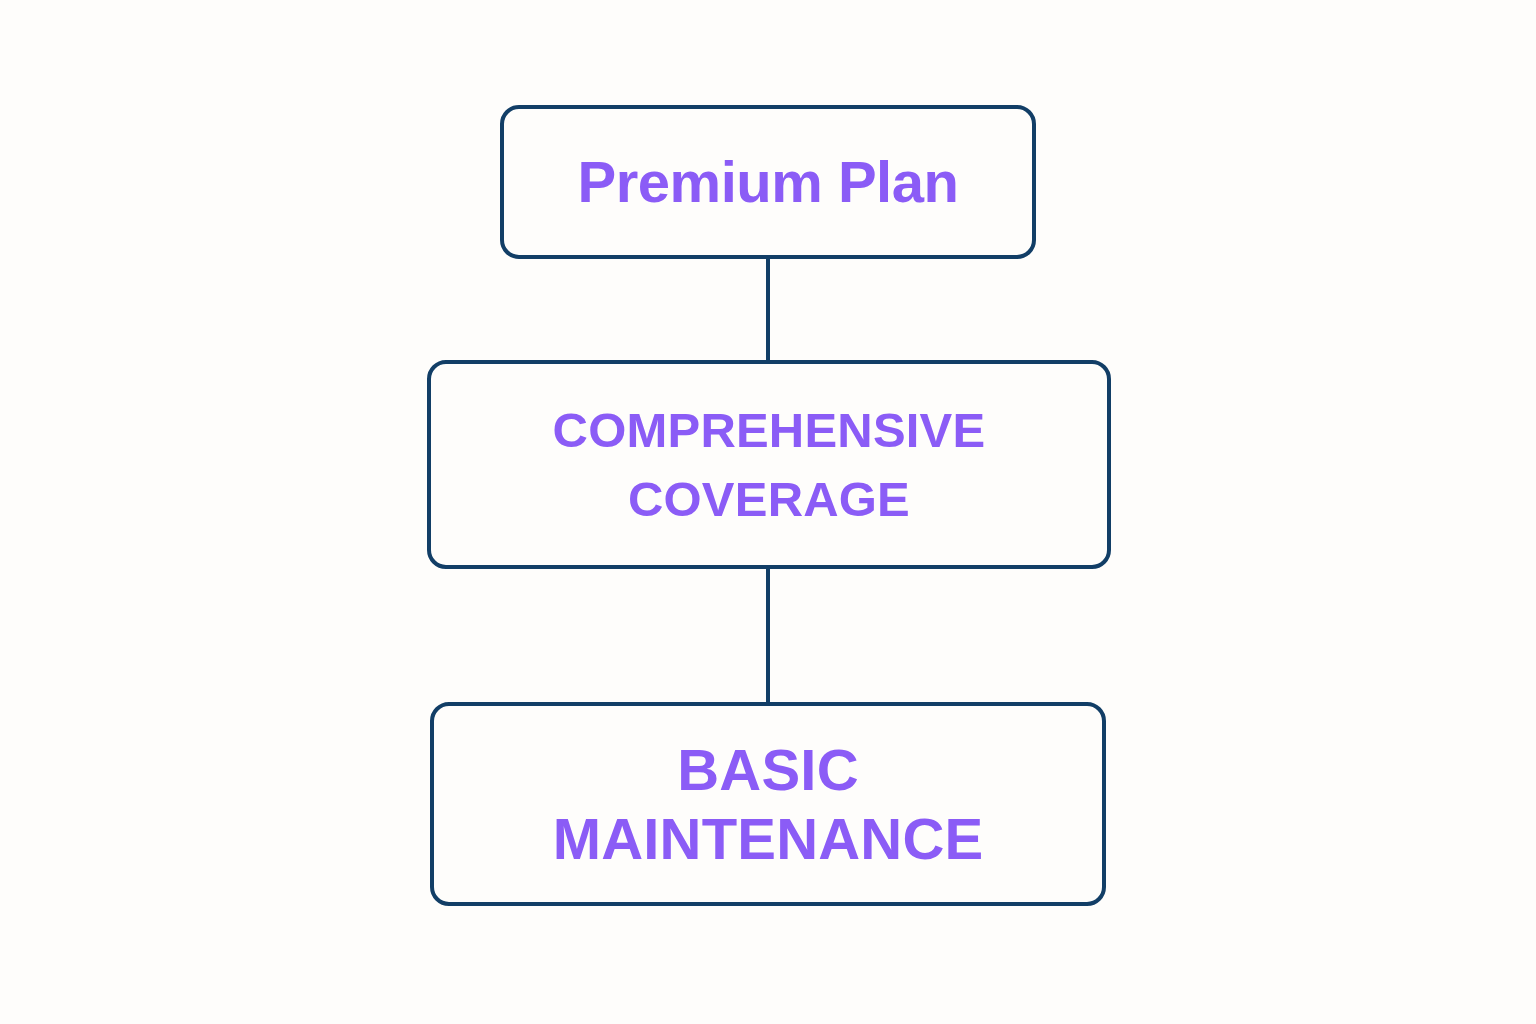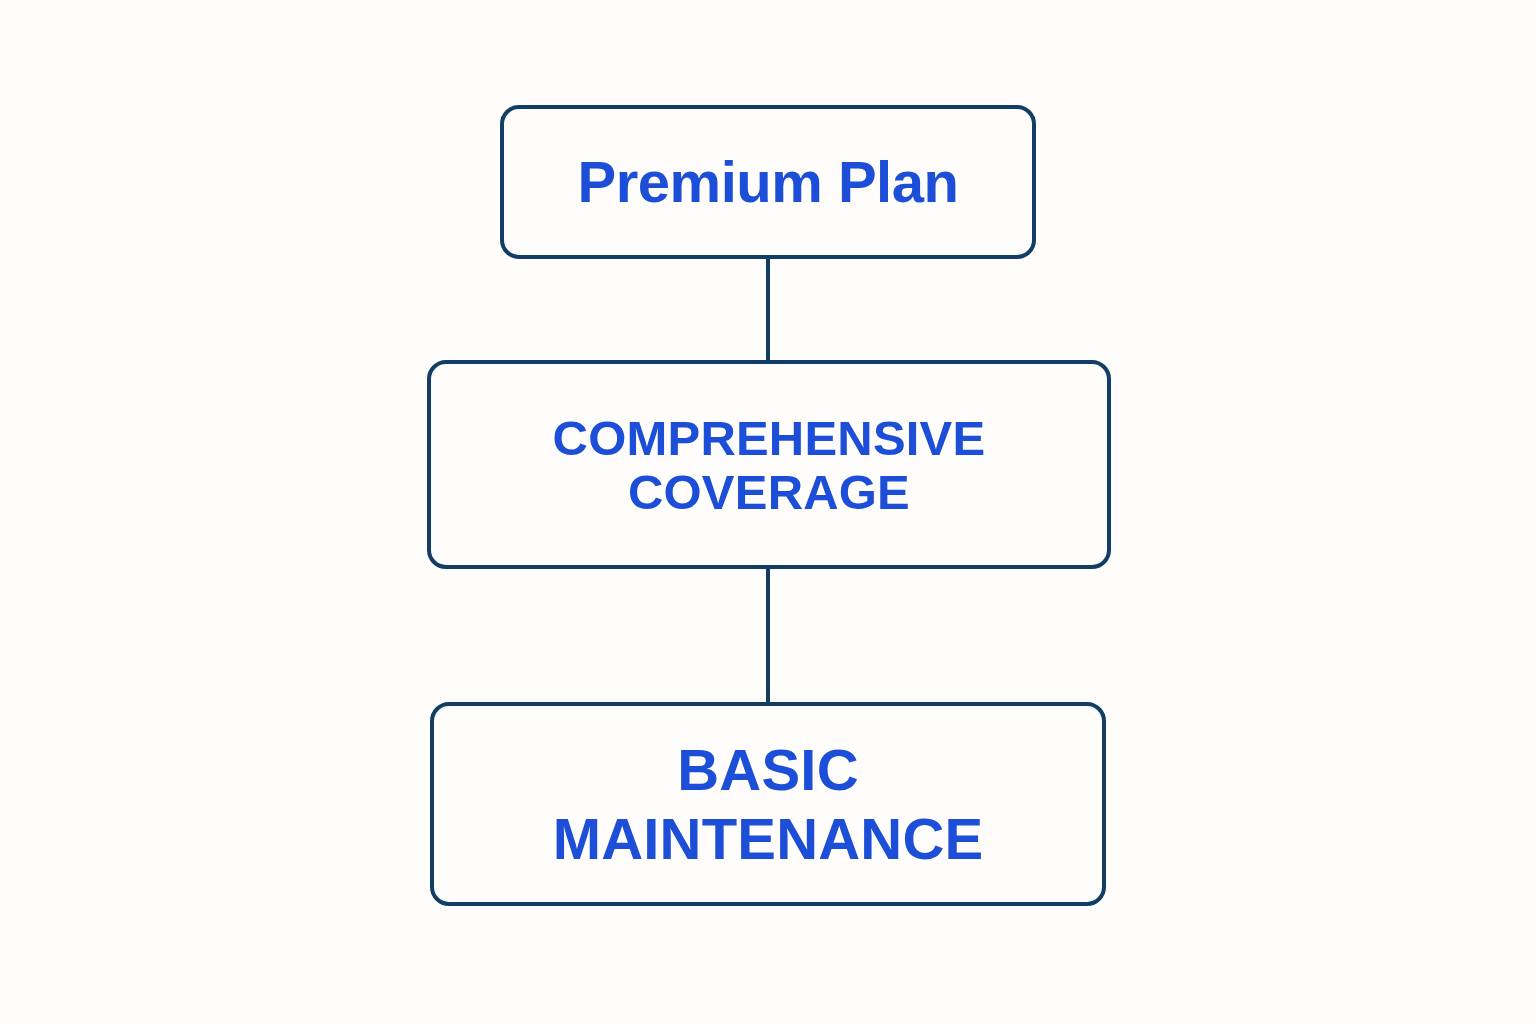--- a/index.html
+++ b/index.html
@@ -33,21 +33,21 @@
   
   .node {
     position: absolute;
     box-sizing: border-box;
     border: 4px solid #123e66;
     border-radius: 19px;
     background: #fefdfb;
     display: flex;
     align-items: center;
     text-align: center;
-    color: #1d4ed8;
+    color: #8b5cf6;
     z-index: 2;
   }
   .node-label {
     display: block;
     width: 100%;
     text-align: center;
     white-space: pre-line;
   }
 
   
@@ -67,21 +67,21 @@
   
   #node-comprehensive-coverage {
     left: 427px;
     top: 360px;
     width: 684px;
     height: 209px;
   }
   #node-comprehensive-coverage .node-label {
     font-size: 49px;
     font-weight: bold;
-    line-height: 54px;
+    line-height: 69px;
     letter-spacing: 0.2px;
   }
 
   
   #node-basic-maintenance {
     left: 430px;
     top: 702px;
     width: 676px;
     height: 204px;
   }

